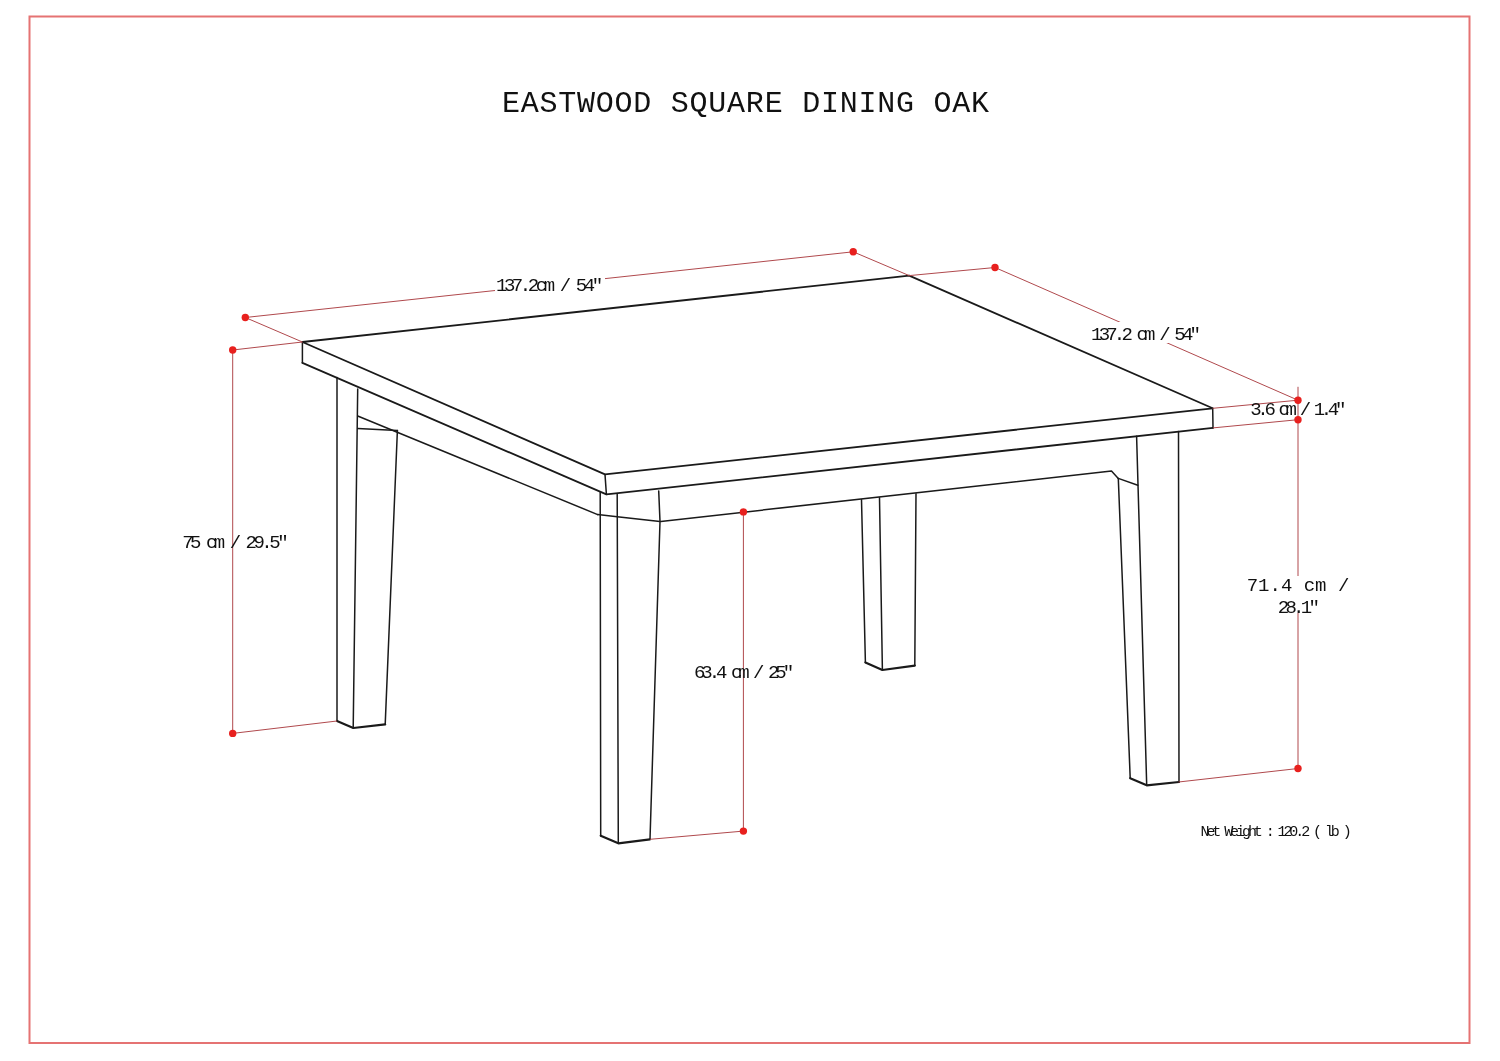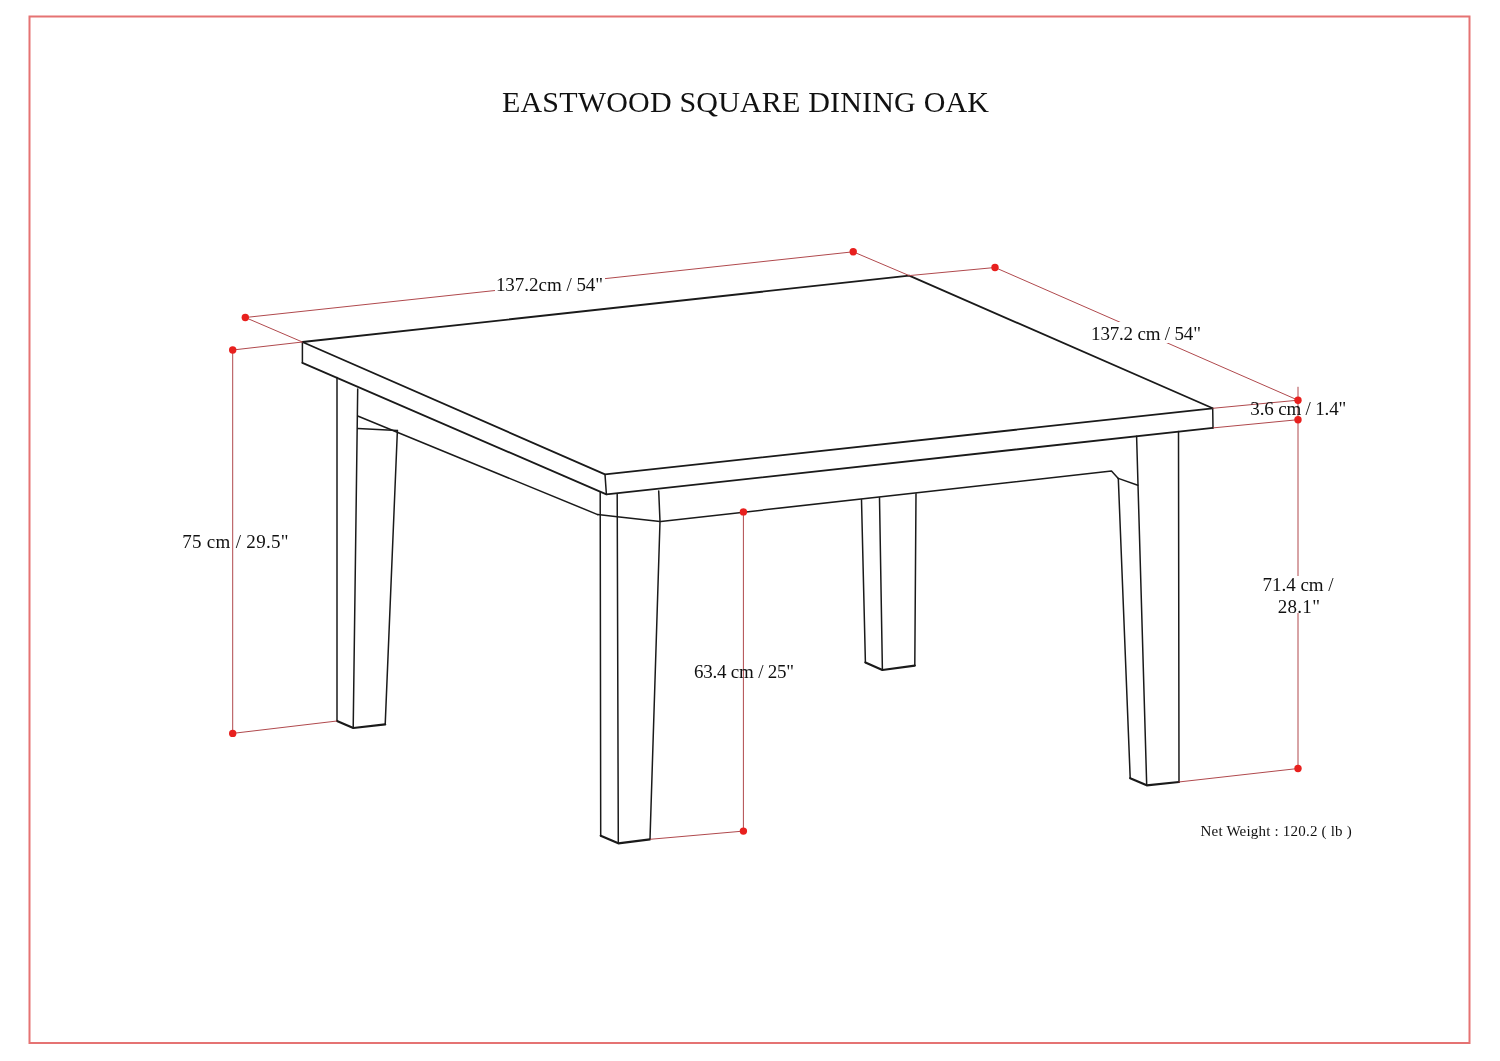--- a/index.html
+++ b/index.html
@@ -1,17 +1,17 @@
 <!DOCTYPE html>
 <html><head>
 <meta charset="utf-8">
 <style>
   html,body{margin:0;padding:0;background:#ffffff;}
   #page{position:relative;width:1500px;height:1061px;background:#ffffff;overflow:hidden;
-        font-family:Liberation Serif, serif;}
+        font-family:Liberation Mono, monospace;}
   svg{position:absolute;left:0;top:0;}
 </style>
 </head>
 <body>
 
 <div id="page">
 <svg width="1500" height="1061" viewBox="0 0 1500 1061">
 
   <rect x="29.5" y="16.5" width="1440" height="1026.5" fill="none" stroke="#e57373" stroke-width="2"></rect>
 

